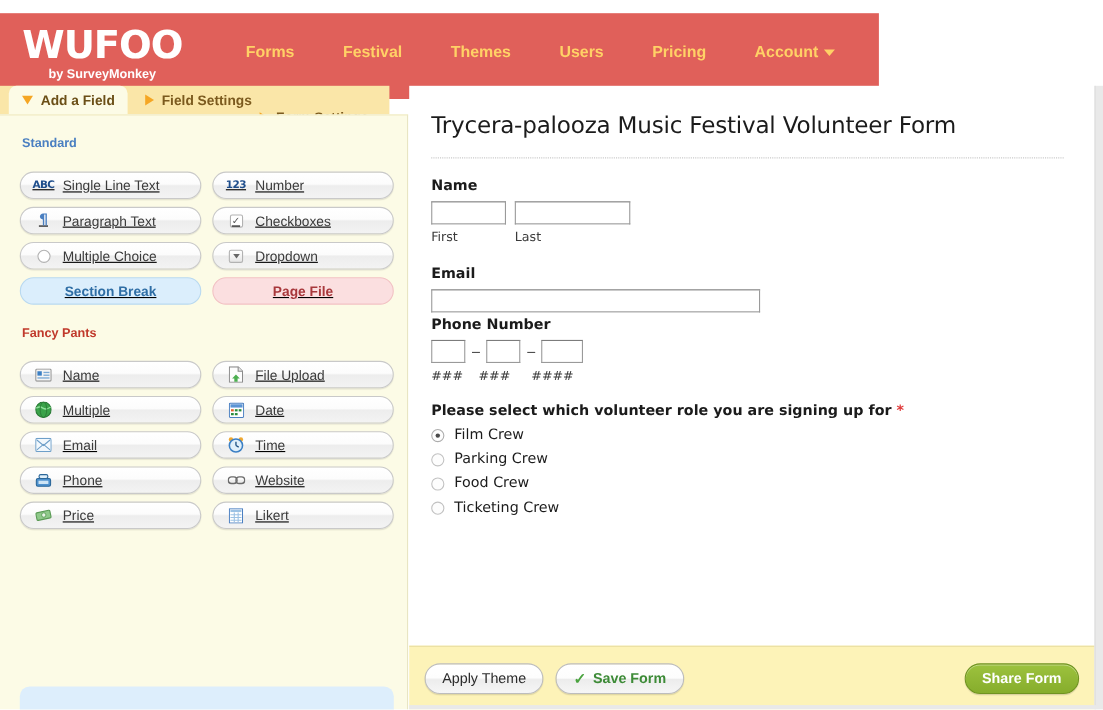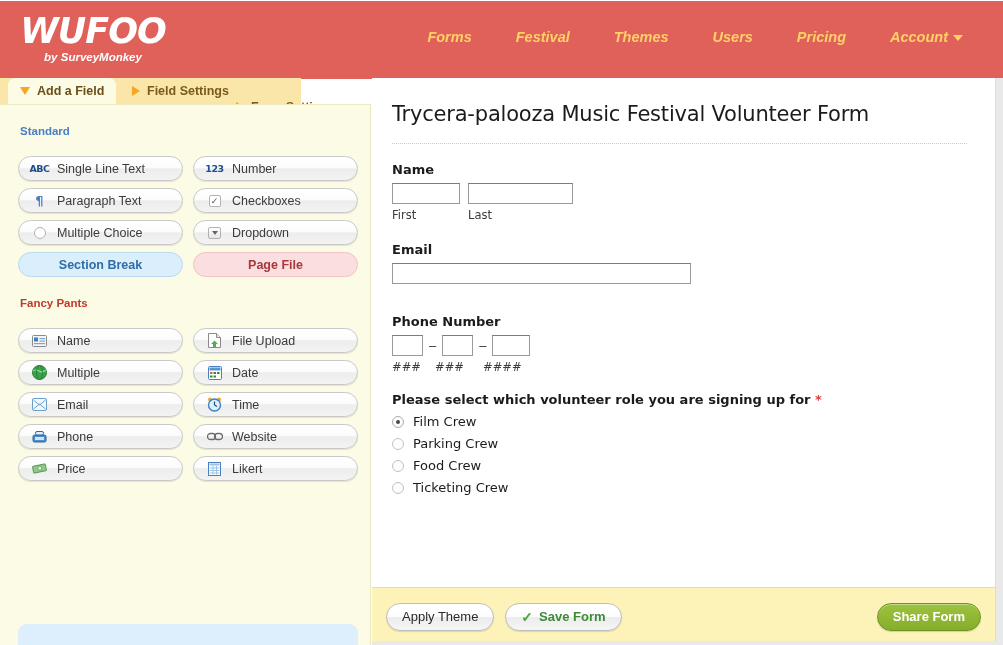--- a/index.html
+++ b/index.html
@@ -7,23 +7,22 @@
     margin: 0; padding: 0;
     width: 1003px; height: 645px;
     overflow: hidden;
     background: #ffffff;
     font-family: "Liberation Sans", sans-serif;
   }
   #app { position: relative; width: 1003px; height: 645px; background:#fff; }
 
   
   .topbar {
-    position: absolute; left:0; top:1px; width:1003px; height:78px;
+    position: absolute; left:0; top:12px; width:799px; height:78px;
     background:#e0605a;
-    font-style:italic;
   }
   .logo-wrap {
     position:absolute; left:18px; top:11px; width:150px; height:58px;
     text-align:center;
   }
   .logo-main {
     font-family: "DejaVu Sans", sans-serif;
     font-weight:bold; font-size:35px; color:#ffffff;
     letter-spacing:-1px; line-height:38px;
     text-transform:uppercase;
@@ -44,21 +43,21 @@
   }
   .caret-d {
     display:inline-block; margin-left:5px;
     width:0;height:0;border-left:5px solid transparent;
     border-right:5px solid transparent;border-top:6px solid #ffd166;
     vertical-align:middle;
   }
 
   
   .tabstrip {
-    position:absolute; left:0; top:78px; width:301px; height:26px;
+    position:absolute; left:0; top:78px; width:354px; height:26px;
     background:#fae6a8;
   }
   .tab {
     position:absolute; top:0; height:26px;
     display:flex; align-items:center; gap:7px;
     padding:0 12px; font-size:12.5px; font-weight:bold;
     color:#7b5a1e; cursor:pointer; white-space:nowrap;
   }
   .tab.active {
     background:#fcfbe6;
@@ -83,21 +82,21 @@
   }
   .sec-title {
     font-size:11.5px; font-weight:bold;
     margin:20px 0 7px 20px;
   }
   .sec-title.standard { color:#4a7fc1; }
   .sec-title.fancy { color:#c0392b; }
 
   .grid {
     display:grid; grid-template-columns: 165px 165px;
-    gap:7px 10px; padding:12px 0 0 18px;
+    gap:7px 10px; padding:12px 0 0 18px;text-decoration:underline;
   }
   .fbtn {
     height:25px; border-radius:13px;
     background: linear-gradient(to bottom, #ffffff 0%, #fcfcfc 45%, #ededed 52%, #f3f3f3 100%);
     border:1px solid #c9c9c9;
     box-shadow: 0 1px 1px rgba(0,0,0,.10), inset 0 1px 0 #fff;
     display:flex; align-items:center;
     padding-left:12px; gap:9px;
     font-size:12.5px; color:#3b3b3b;
     cursor:pointer; overflow:hidden;
@@ -426,21 +425,21 @@
         <span class="sublab" style="width:76px;">First</span>
         <span class="sublab">Last</span>
       </div>
     </div>
 
     <div class="fld" style="margin-top:20px;">
       <div class="flabel">Email</div>
       <input class="tinput" style="width: 299px;" type="text" value="">
     </div>
 
-    <div class="fld" style="margin-top:30px;">
+    <div class="fld" style="margin-top:4px;">
       <div class="flabel">Phone Number</div>
       <div class="row" style="gap:0;">
         <input class="tinput" style="width: 31px;" type="text" value="">
         <span class="hyph" style="padding:0 6px;">–</span>
         <input class="tinput" style="width: 31px;" type="text" value="">
         <span class="hyph" style="padding:0 6px;">–</span>
         <input class="tinput" style="width: 38px;" type="text" value="">
       </div>
       <div class="hashrow">
         <span style="width:43px;">###</span>

